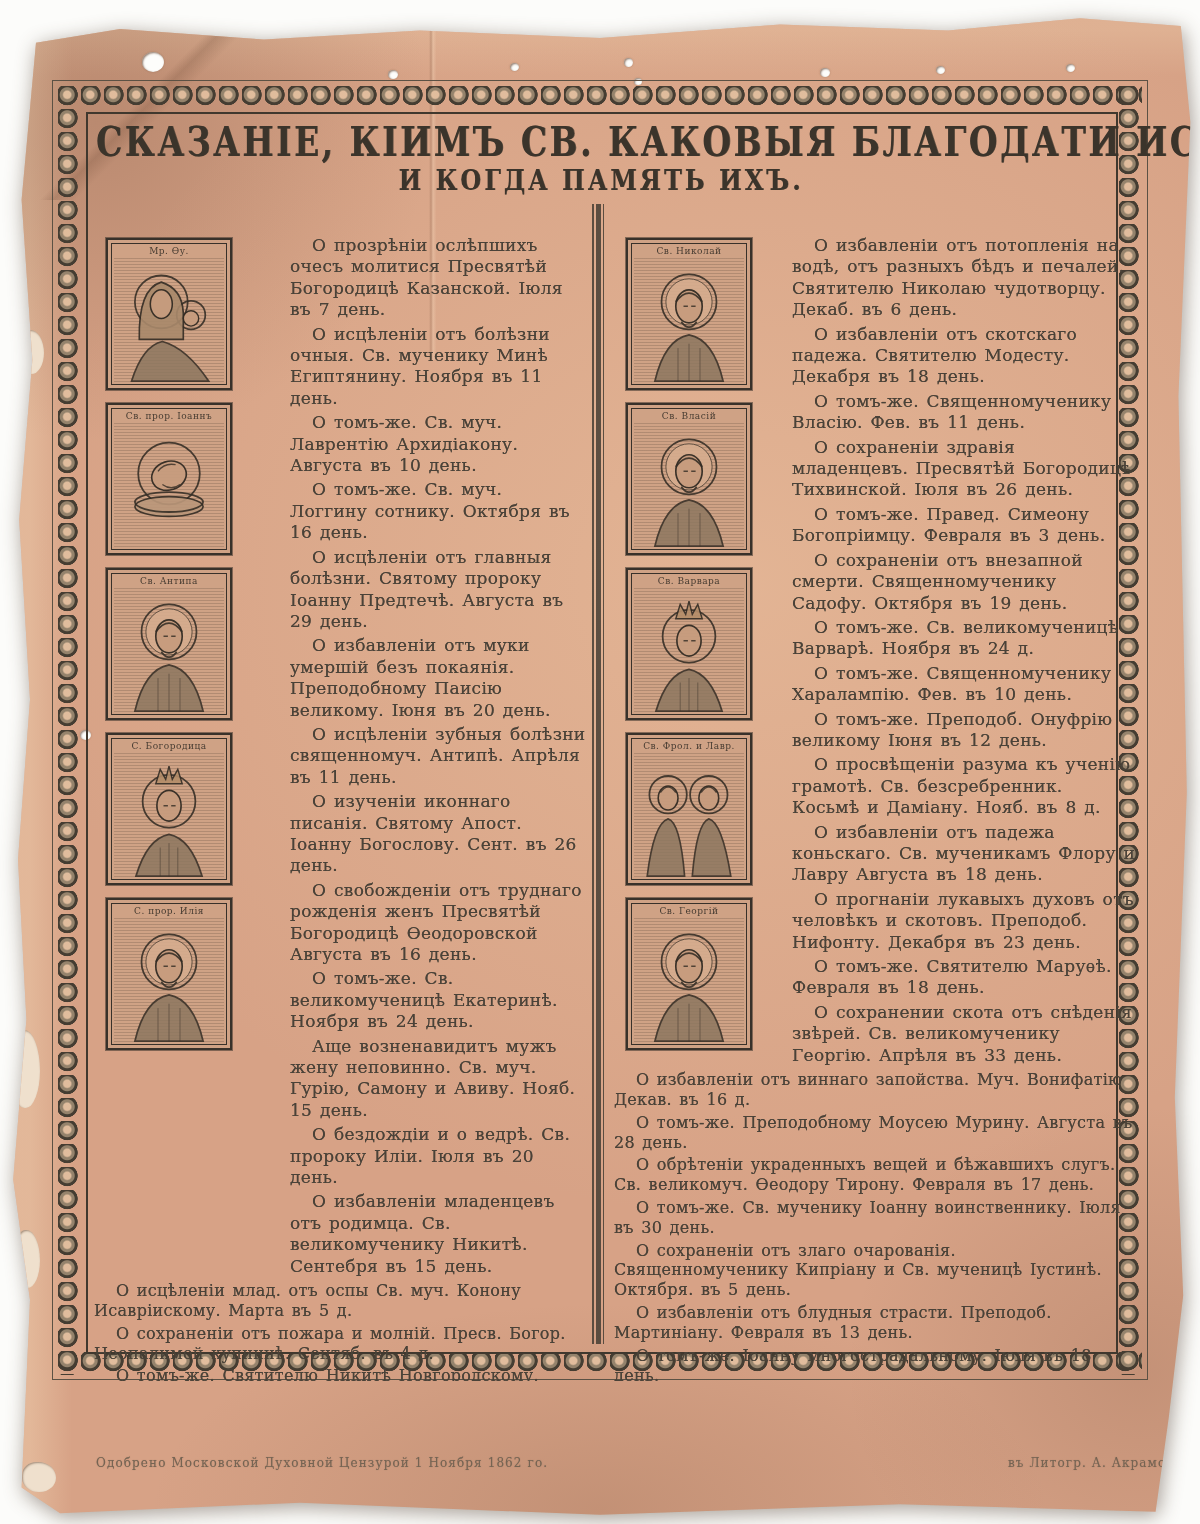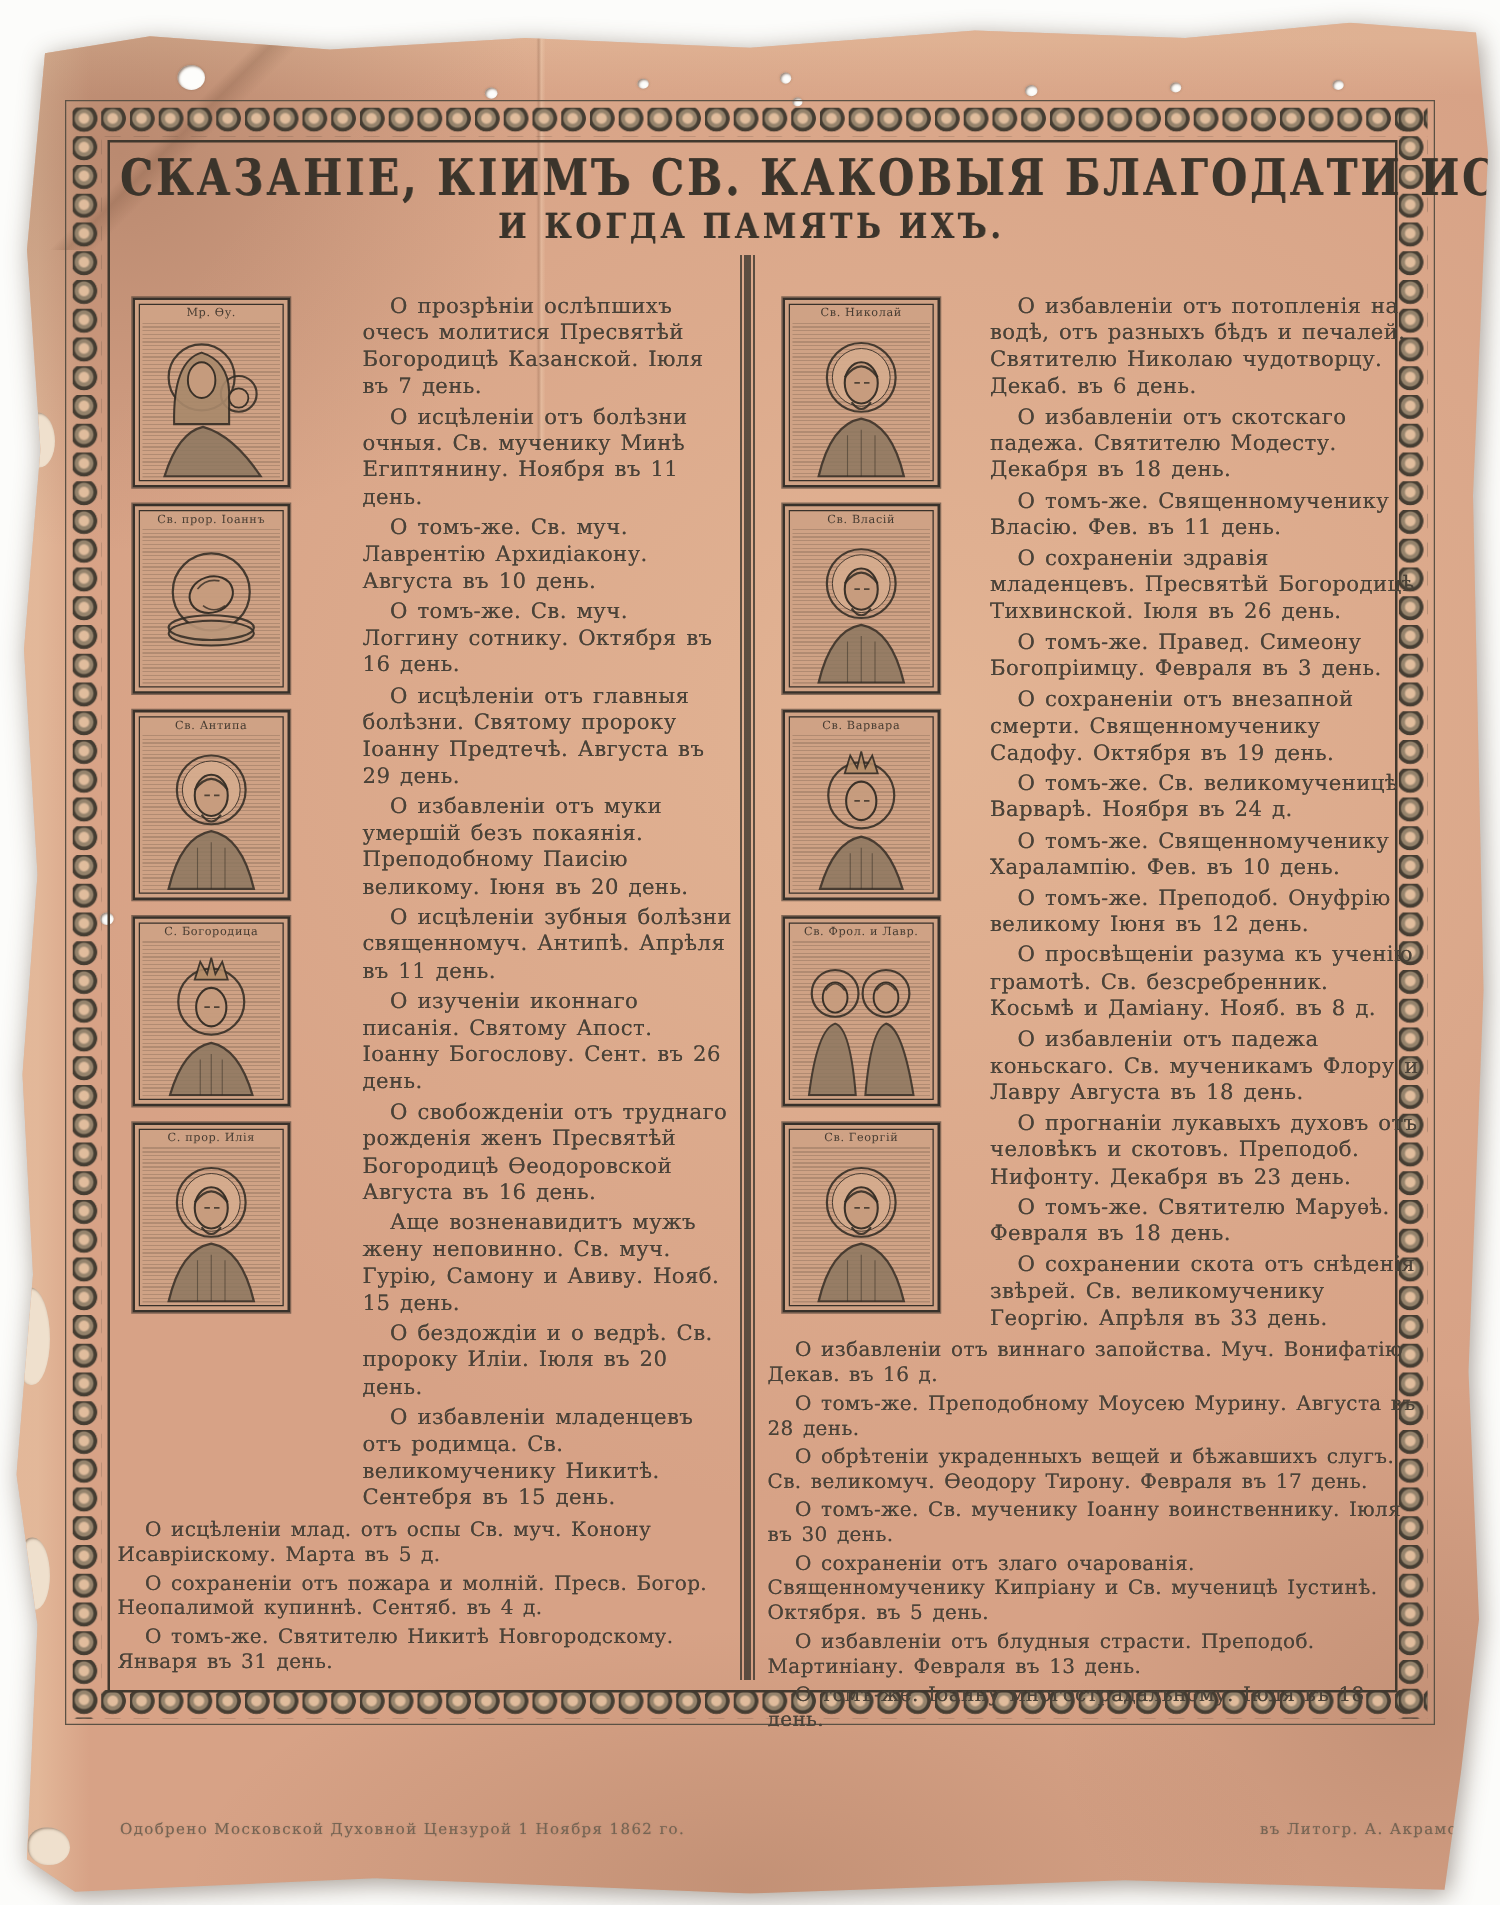--- a/index.html
+++ b/index.html
@@ -168,20 +168,21 @@
         <div class="col-upper">
             <p>О прозрѣніи ослѣпшихъ очесъ молитися Пресвятѣй Богородицѣ Казанской. Іюля въ 7 день.</p>
             <p>О исцѣленіи отъ болѣзни очныя. Св. мученику Минѣ Египтянину. Ноября въ 11 день.</p>
             <p>О томъ-же. Св. муч. Лаврентію Архидіакону. Августа въ 10 день.</p>
             <p>О томъ-же. Св. муч. Логгину сотнику. Октября въ 16 день.</p>
             <p>О исцѣленіи отъ главныя болѣзни. Святому пророку Іоанну Предтечѣ. Августа въ 29 день.</p>
             <p>О избавленіи отъ муки умершій безъ покаянія. Преподобному Паисію великому. Іюня въ 20 день.</p>
             <p>О исцѣленіи зубныя болѣзни священномуч. Антипѣ. Апрѣля въ 11 день.</p>
             <p>О изученіи иконнаго писанія. Святому Апост. Іоанну Богослову. Сент. въ 26 день.</p>
             <p>О свобожденіи отъ труднаго рожденія женъ Пресвятѣй Богородицѣ Ѳеодоровской Августа въ 16 день.</p>
+            <p>О томъ-же. Св. великомученицѣ Екатеринѣ. Ноября въ 24 день.</p>
             <p>Аще возненавидитъ мужъ жену неповинно. Св. муч. Гурію, Самону и Авиву. Нояб. 15 день.</p>
             <p>О бездождіи и о ведрѣ. Св. пророку Иліи. Іюля въ 20 день.</p>
             <p>О избавленіи младенцевъ отъ родимца. Св. великомученику Никитѣ. Сентебря въ 15 день.</p>
           </div>
         <div class="col-lower">
             <p>О исцѣленіи млад. отъ оспы Св. муч. Конону Исавріискому. Марта въ 5 д.</p>
             <p>О сохраненіи отъ пожара и молній. Пресв. Богор. Неопалимой купиннѣ. Сентяб. въ 4 д.</p>
             <p>О томъ-же. Святителю Никитѣ Новгородскому. Января въ 31 день.</p>
           </div>
       </div>

